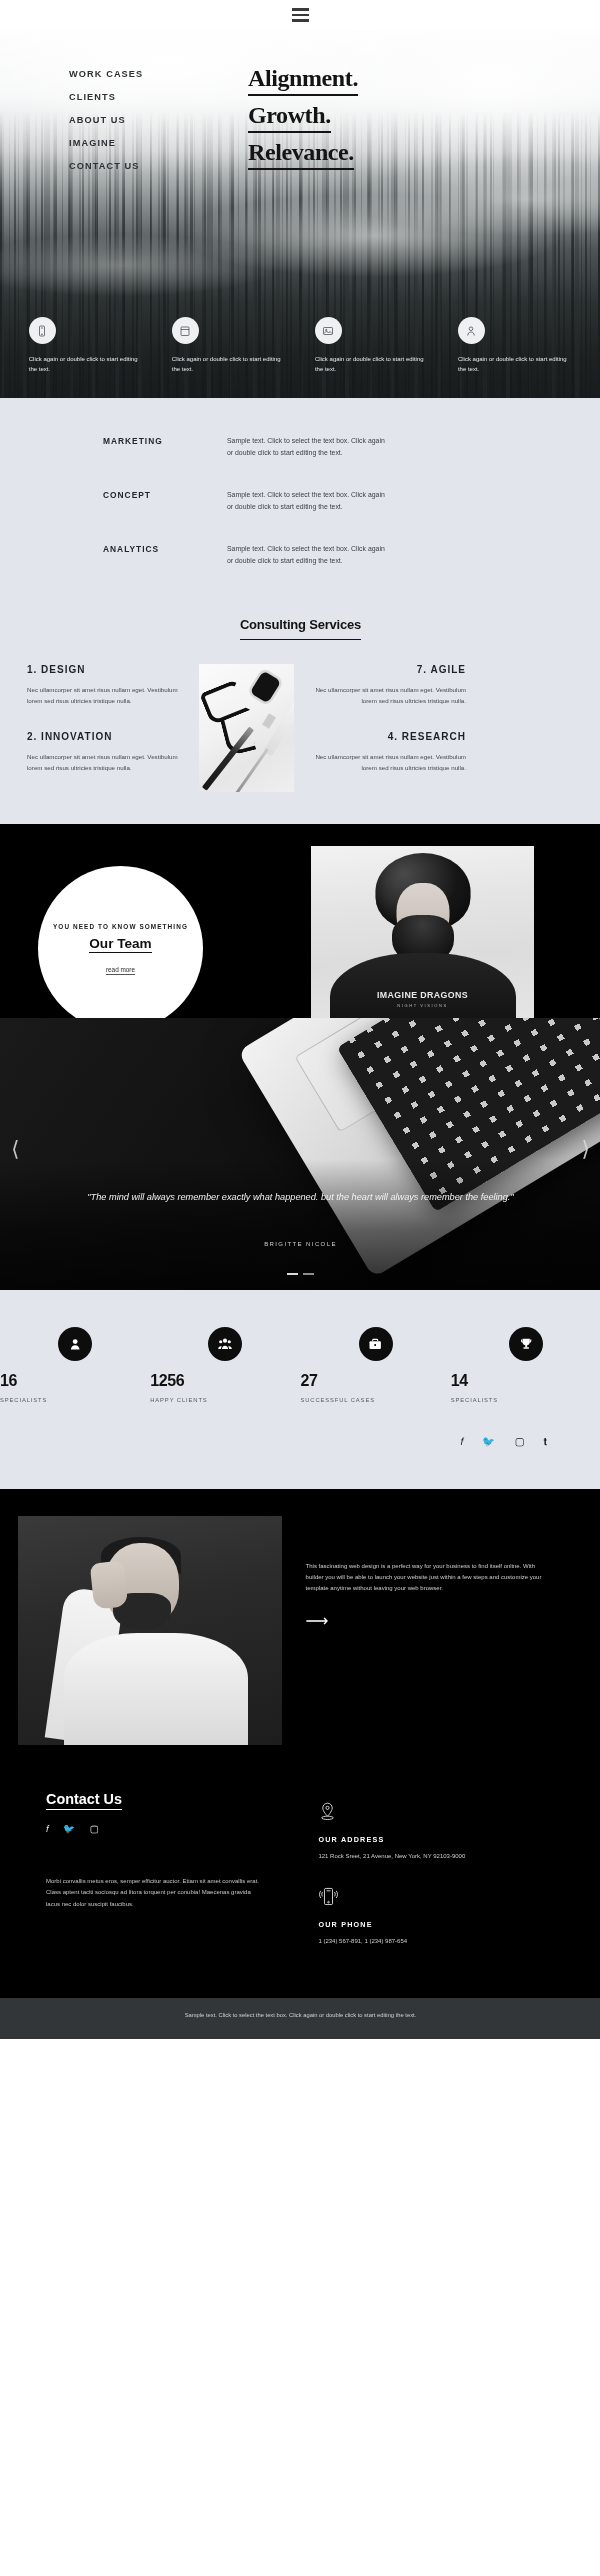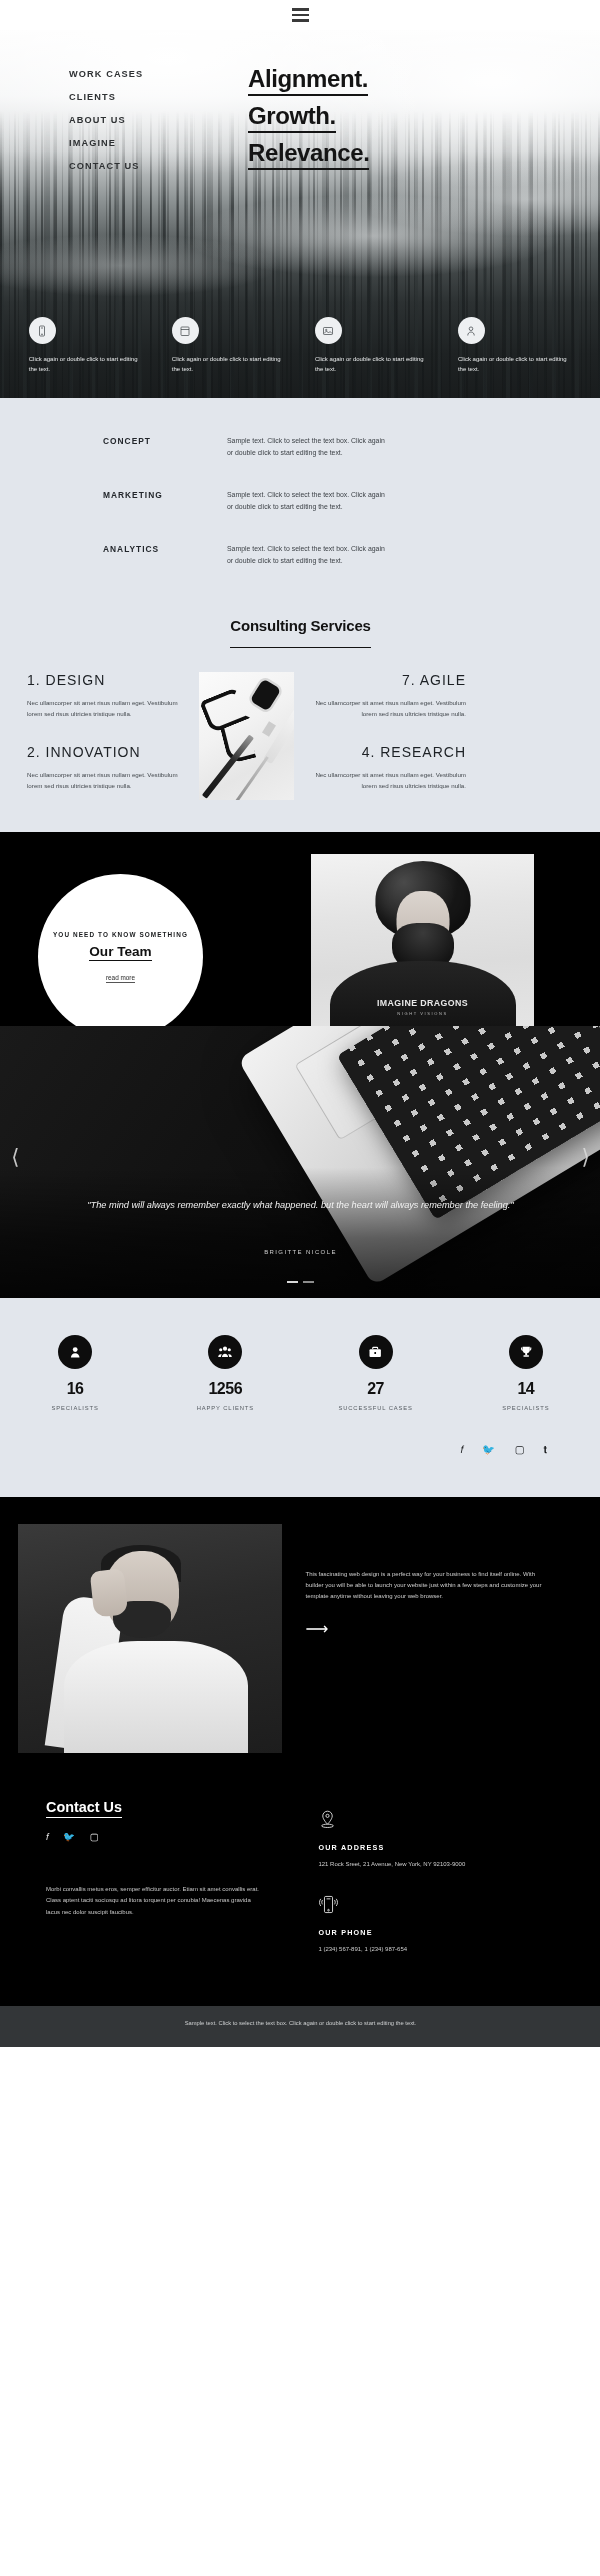--- a/index.html
+++ b/index.html
@@ -50,21 +50,21 @@
       radial-gradient(ellipse 40% 14% at 88% 46%, rgba(245,246,247,0.45), rgba(255,255,255,0) 72%);
   }
   .hero-inner { position: relative; z-index: 3; display: flex; padding: 34px 0 0 0; }
 
   .hero-nav { width: 240px; padding-left: 69px; padding-top: 4.8px; }
   .hero-nav a {
     display: block; font-size: 9.2px; font-weight: 700;
     letter-spacing: 1.1px; color: #2e3133; text-decoration: none;
     margin-bottom: 13px;
   }
-  .hero-title { padding-left: 8px; }
+  .hero-title { padding-left: 8px; font-family: Liberation Serif, serif; }
   .hero-title .line {
     display: table; font-size: 24px; line-height: 1.22;
     font-weight: 700; color: #141414; letter-spacing: -0.4px;
     border-bottom: 2px solid #141414; margin-bottom: 4.8px;
     padding-bottom: 0.8px;
   }
 
   
   .hero-cards {
     position: absolute; z-index: 4; left: 0; right: 0; top: 287px;
@@ -87,30 +87,30 @@
   .svc-row:last-child { margin-bottom: 0; }
   .svc-term {
     width: 124px; font-size: 8.4px; font-weight: 700;
     letter-spacing: 1px; color: #22262b; padding-top: 0.8px;
   }
   .svc-desc { flex: 1; font-size: 6.9px; line-height: 1.75; color: #3c4146; max-width: 164px; }
 
   
   .cs-wrap { padding: 17.6px 0 32px; }
   .cs-title {
-    display: table; margin: 0 auto 24px; font-size: 15px; font-weight: 700;
-    color: #131313; border-bottom: 1.6px solid #131313; padding-bottom: 13px; letter-spacing: -0.2px;
+    display: table; margin: 0 auto 24px; font-size: 13px; font-weight: 700;
+    color: #131313; border-bottom: 1.6px solid #131313; padding-bottom: 7px; letter-spacing: -0.2px;
   }
   .cs-grid { display: flex; align-items: flex-start; padding: 0 27px; }
   .cs-col { width: 172px; }
   .cs-col.left { text-align: left; padding-right: 14.4px; }
   .cs-col.right { text-align: right; padding-left: 14.4px; }
   .cs-item { margin-bottom: 24px; }
   .cs-item:last-child { margin-bottom: 0; }
-  .cs-h { font-size: 14px; font-weight: 400; letter-spacing: 1px; color: #1d2125; margin-bottom: 8.8px; }
+  .cs-h { font-size: 10px; font-weight: 700; letter-spacing: 1px; color: #1d2125; margin-bottom: 8.8px; }
   .cs-p { font-size: 6.2px; line-height: 1.85; color: #42474c; }
   .cs-photo {
     width: 95px; height: 128px; flex: none; position: relative; overflow: hidden;
     background: linear-gradient(150deg,#fbfbfb 0%,#f2f2f2 42%,#e6e6e6 70%,#efefef 100%);
   }
   .cs-photo .glasses {
     position: absolute; left: 4.8px; top: 21px; width: 42px; height: 34px;
     border: 4px solid #111; border-radius: 6.4px 11.2px 3.2px 11.2px;
     transform: rotate(-22deg); border-right-color: transparent;
   }
@@ -233,21 +233,21 @@
     position: absolute; z-index: 5; left: 0; right: 0; top: 223px; text-align: center;
     font-size: 6px; letter-spacing: 1.4px; color: #cfcfcf;
   }
   .q-dots { position: absolute; z-index: 5; left: 0; right: 0; top: 255px; display: flex; justify-content: center; gap: 5.6px; }
   .q-dots i { width: 10.4px; height: 1.6px; background: #8d8d8d; display: block; cursor: pointer; }
   .q-dots i.on { background: #d9d9d9; }
 
   
   .stats { background: #e2e6ec; width: 601px; padding: 37px 0 21px; }
   .stats-row { display: flex; }
-  .stat { width: 25%; text-align: center; }
+  .stat { width: 25%; }
   .stat-ico {
     width: 34px; height: 34px; border-radius: 50%; background: #0d0d0d;
     display: flex; align-items: center; justify-content: center; margin: 0 auto 11.2px;
   }
   .stat-num { font-size: 16px; font-weight: 700; color: #111; letter-spacing: -0.4px; }
   .stat-lab { font-size: 5.8px; letter-spacing: 0.9px; color: #555b61; margin-top: 6.4px; }
 
   .social-row { display: flex; justify-content: flex-end; gap: 19px; padding: 34px 54px 21px 0; }
   .social-row span { font-size: 10.4px; color: #17191b; cursor: pointer; line-height: 1; }
 
@@ -386,25 +386,25 @@
         </div>
         <div class="hcard-text">Click again or double click to start editing the text.</div>
       </div>
     </div>
   </section>
 
   <section class="sec-light">
 
     <div class="svc-list">
       <div class="svc-row">
+        <div class="svc-term">MARKETING</div>
+        <div class="svc-desc">Sample text. Click to select the text box. Click again or double click to start editing the text.</div>
+      </div>
+      <div class="svc-row">
         <div class="svc-term">CONCEPT</div>
-        <div class="svc-desc">Sample text. Click to select the text box. Click again or double click to start editing the text.</div>
-      </div>
-      <div class="svc-row">
-        <div class="svc-term">MARKETING</div>
         <div class="svc-desc">Sample text. Click to select the text box. Click again or double click to start editing the text.</div>
       </div>
       <div class="svc-row">
         <div class="svc-term">ANALYTICS</div>
         <div class="svc-desc">Sample text. Click to select the text box. Click again or double click to start editing the text.</div>
       </div>
     </div>
 
     <div class="cs-wrap">
       <div class="cs-title">Consulting Services</div>

